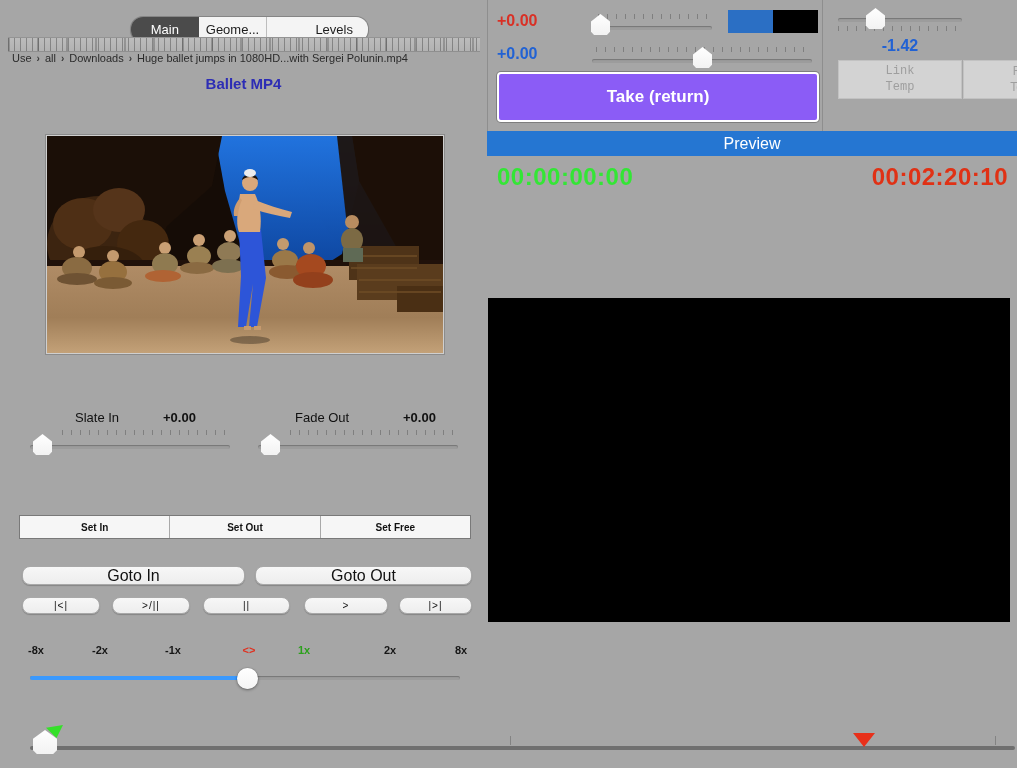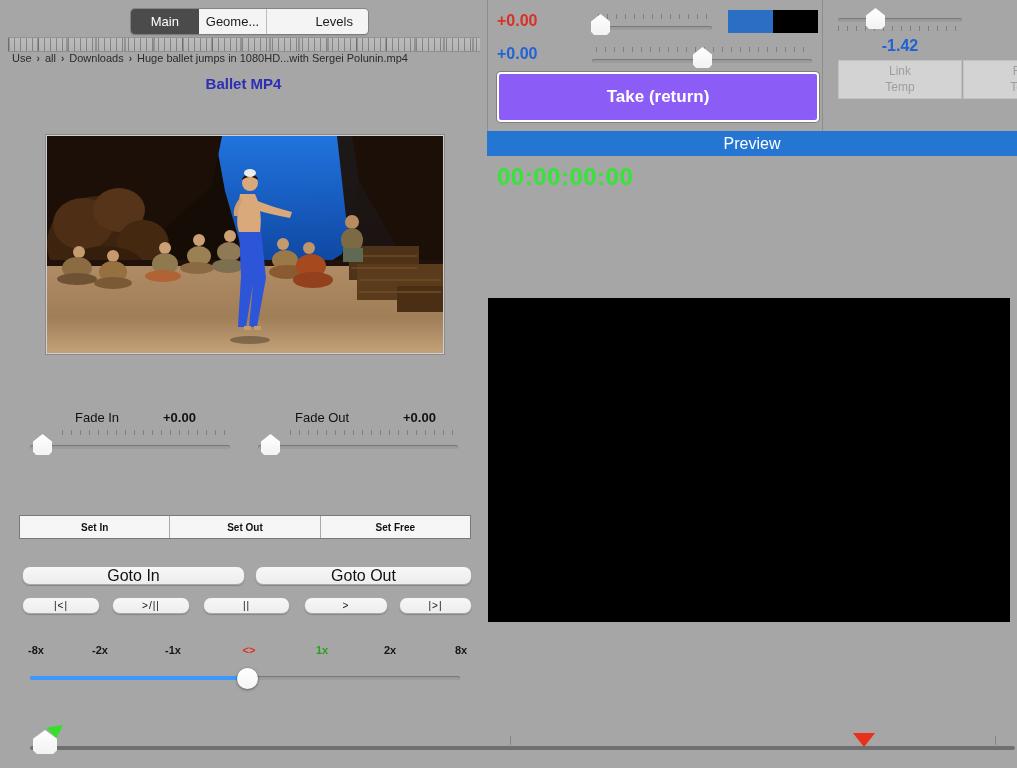--- a/index.html
+++ b/index.html
@@ -1,21 +1,21 @@
 <!DOCTYPE html>
 <html><head>
 <meta charset="utf-8">
 <style>
   html,body{margin:0;padding:0;}
   body{font-family:"Liberation Sans",sans-serif;-webkit-font-smoothing:antialiased;}
   #stage{position:relative;width:1017px;height:768px;background:#a6a6a6;overflow:hidden;}
 
   
-  .tabbar{position:absolute;left:131px;top:9px;width:237px;height:25px;display:flex;
-    border-radius:4px;overflow:hidden;box-shadow:0 0 0 1px rgba(120,120,120,.7),0 1px 2px rgba(0,0,0,.25);}
+  .tabbar{position:absolute;left:131px;top:17px;width:237px;height:25px;display:flex;
+    border-radius:12px;overflow:hidden;box-shadow:0 0 0 1px rgba(120,120,120,.7),0 1px 2px rgba(0,0,0,.25);}
   .tab{flex:1;display:flex;align-items:center;justify-content:center;font-size:13px;cursor:default;}
   .tab.sel{background:#4b4b4b;color:#fff;font-weight:500;}
   .tab.unsel{background:#f4f4f4;color:#1c1c1c;}
   .tab.unsel + .tab.unsel{border-left:1px solid #bdbdbd;padding-left:33px;}
 
   
   .jogstrip{position:absolute;left:8px;top:37px;width:472px;height:13px;
     border-top:1px solid #949494;border-bottom:1px solid #8f8f8f;
     background:
       repeating-linear-gradient(90deg, rgba(70,70,70,.45) 0 1px, transparent 1px 6px),
@@ -190,21 +190,21 @@
         <path d="M193,62 C188,68 186,74 187,80 L191,80 C191,74 193,68 195,64 Z" fill="#cf9d70"></path>
         <circle cx="203" cy="47" r="8" fill="#d9a87b"></circle>
         <path d="M195,44 C196,37 210,36 211,44 C206,40 200,40 195,44 Z" fill="#1b130c"></path>
         <ellipse cx="203" cy="37" rx="6" ry="4" fill="#ececec"></ellipse>
         <rect x="197" y="190" width="7" height="4" fill="#c79a6e"></rect>
         <rect x="207" y="190" width="7" height="4" fill="#c79a6e"></rect>
       </g>
     </svg>
   </div>
 
-  <div class="fadelabel" style="left:75px;top:410px;">Fade In</div>
+  <div class="fadelabel" style="left:75px;top:410px;">Slate In</div>
   <div class="fadeval" style="left:163px;top:410px;">+0.00</div>
   <div class="ticks" style="left:62px;top:430px;width:170px;"></div>
   <div class="track" style="left:30px;top:445px;width:200px;"></div>
   <div class="pthumb" style="left:33px;top:434px;"></div>
 
   <div class="fadelabel" style="left:295px;top:410px;">Fade Out</div>
   <div class="fadeval" style="left:403px;top:410px;">+0.00</div>
   <div class="ticks" style="left:290px;top:430px;width:168px;"></div>
   <div class="track" style="left:258px;top:445px;width:200px;"></div>
   <div class="pthumb" style="left:261px;top:434px;"></div>
@@ -221,21 +221,21 @@
   <div class="btn trans" style="left:22px;top:597px;width:76px;">|&lt;|</div>
   <div class="btn trans" style="left:112px;top:597px;width:76px;">&gt;/||</div>
   <div class="btn trans" style="left:203px;top:597px;width:85px;">||</div>
   <div class="btn trans" style="left:304px;top:597px;width:82px;">&gt;</div>
   <div class="btn trans" style="left:399px;top:597px;width:71px;">|&gt;|</div>
 
   <div class="spd" style="left:36px;">-8x</div>
   <div class="spd" style="left:100px;">-2x</div>
   <div class="spd" style="left:173px;">-1x</div>
   <div class="spd loop" style="left:249px;">&lt;&gt;</div>
-  <div class="spd active" style="left:322px;">1x</div>
+  <div class="spd active" style="left:304px;">1x</div>
   <div class="spd" style="left:390px;">2x</div>
   <div class="spd" style="left:461px;">8x</div>
   <div class="track" style="left:30px;top:676px;width:430px;"></div>
   <div style="position:absolute;left:30px;top:676px;width:218px;height:4px;background:#3b99fd;border-radius:2px;"></div>
   <div class="roundthumb" style="left:237px;top:668px;"></div>
 
   <div class="vline" style="left:487px;"></div>
   <div class="vline" style="left:822px;"></div>
 
   <div class="mixval red" style="left:497px;top:12px;">+0.00</div>
@@ -252,29 +252,30 @@
   <div class="ticks" style="left:596px;top:47px;width:214px;"></div>
   <div class="track" style="left:592px;top:59px;width:220px;"></div>
   <div class="pthumb" style="left:693px;top:47px;"></div>
 
   <div class="takebtn">Take (return)</div>
 
   <div class="track" style="left:838px;top:18px;width:124px;"></div>
   <div class="ticks" style="left:838px;top:26px;width:124px;"></div>
   <div class="pthumb" style="left:866px;top:8px;"></div>
   <div class="mixval blue" style="left:838px;top:37px;width:124px;text-align:center;">-1.42</div>
-  <div class="graybtn" style="left:838px;">Link
+  <div class="graybtn" style="left:838px;font-family:Liberation Mono, monospace;">Link
 Temp</div>
   <div class="graybtn" style="left:963px;">Free
 Temp</div>
 
   <div class="previewbar">
     <span>Preview</span>
   </div>
   <div class="tc green">00:00:00:00</div>
+  <div class="tc red">00:02:20:10</div>
   <div class="blackout"></div>
 
   <div class="btl-track"></div>
   <div class="btl-tick" style="left:510px;"></div>
   <div class="btl-tick" style="left:995px;"></div>
   <div class="pthumb" style="left:33px;top:730px;width:24px;height:24px;"></div>
   <div class="flag-green"></div>
   <div class="marker-red"></div>
 
 </div>

